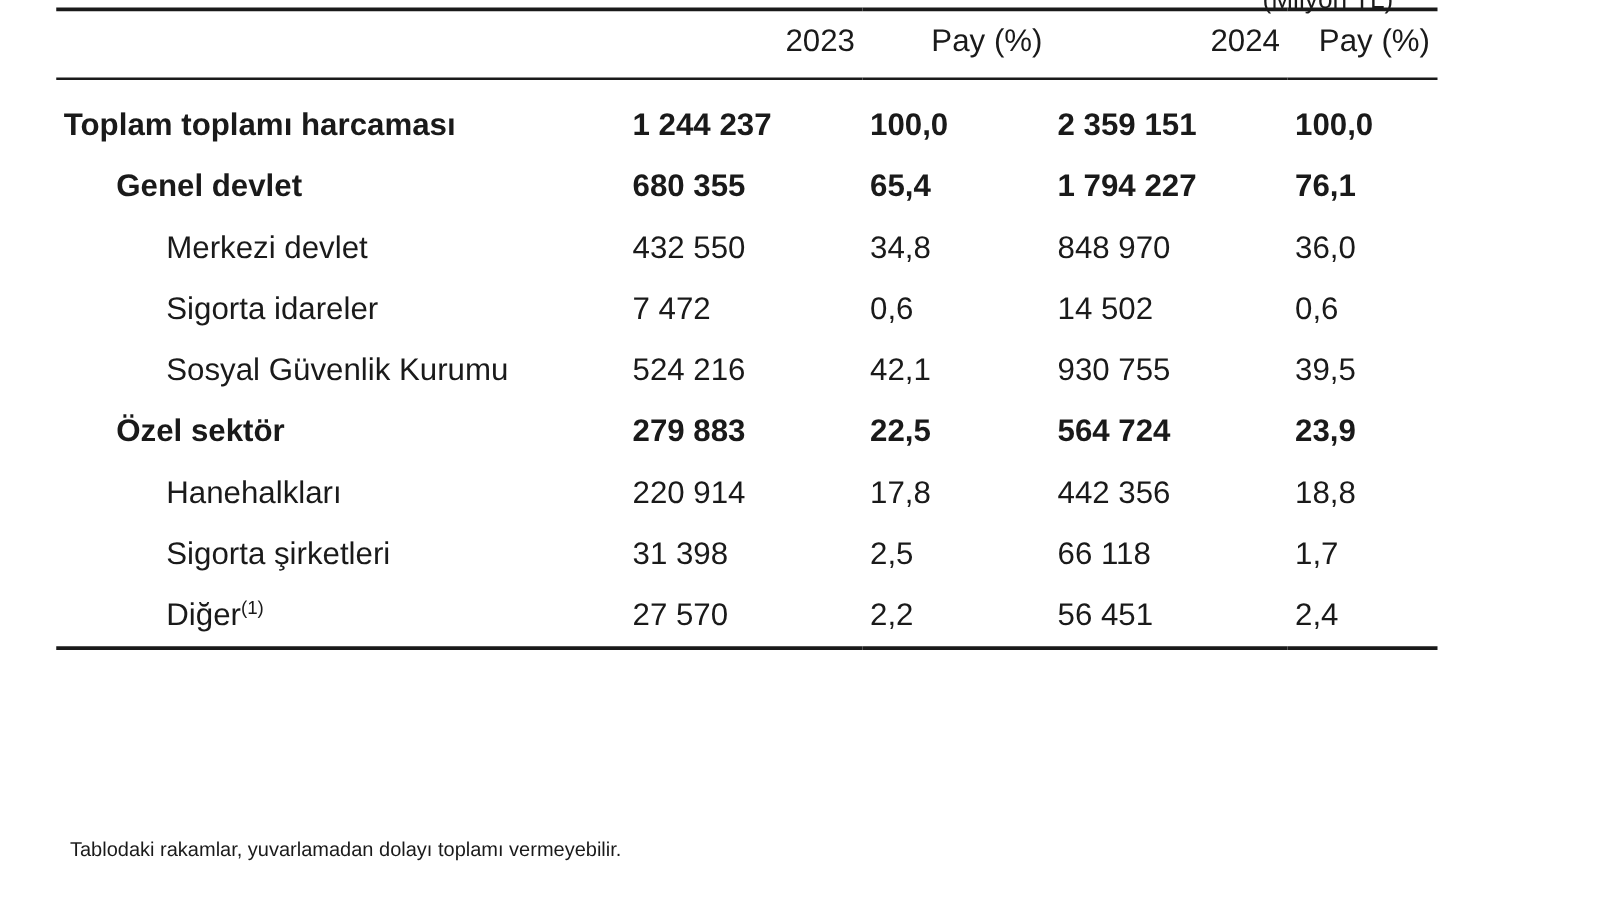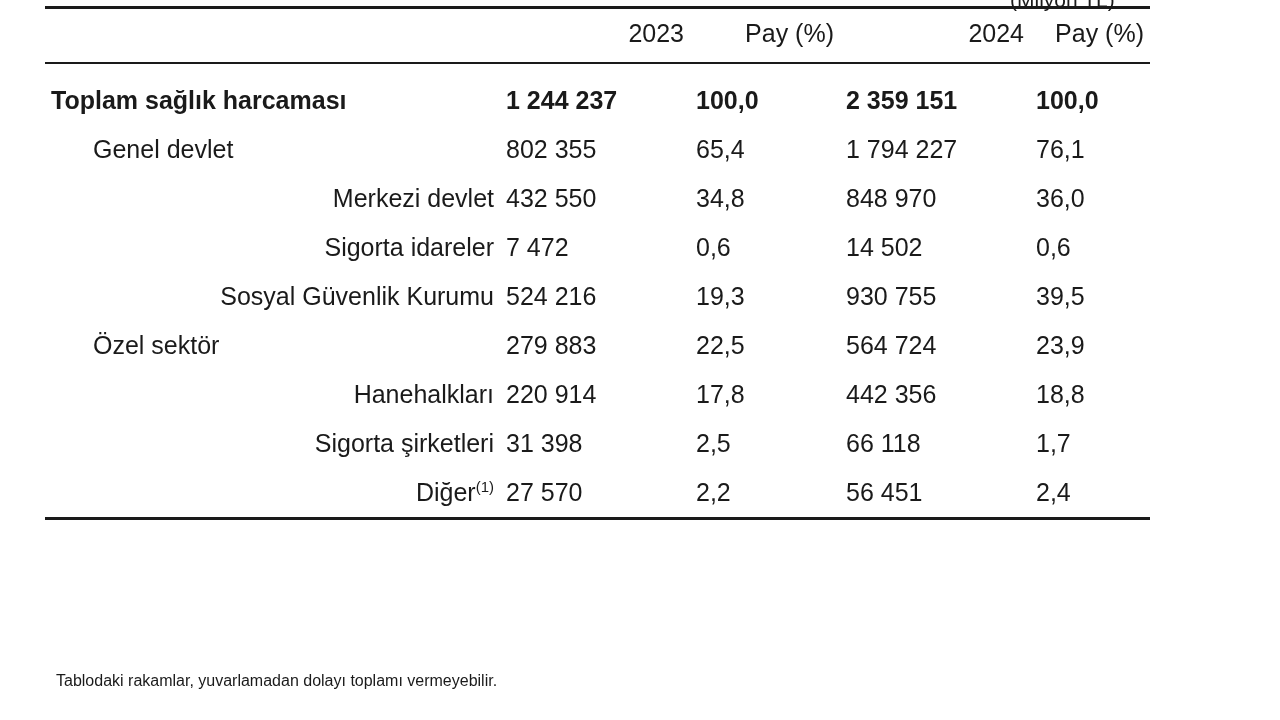--- a/index.html
+++ b/index.html
@@ -79,26 +79,26 @@
     padding: 10px 6px;
     text-align: left;
     white-space: nowrap;
     vertical-align: baseline;
   }
   tbody td.label {
     text-align: left;
   }
 
   tbody tr.lvl0 td { font-weight: bold; }
-  tbody tr.lvl1 td { font-weight: normal; }
+  tbody tr.lvl1 td { font-weight: bold; }
   tbody tr.lvl2 td { font-weight: normal; }
 
   tbody tr.lvl0 td.label { padding-left: 6px; }
   tbody tr.lvl1 td.label { padding-left: 48px; }
-  tbody tr.lvl2 td.label { padding-left: 88px; text-align: right; }
+  tbody tr.lvl2 td.label { padding-left: 88px; }
 
   tbody tr.first-body td { padding-top: 22px; }
 
   .sup {
     font-size: 15px;
     vertical-align: super;
     font-weight: normal;
   }
 
   .rule-bottom td {
@@ -142,30 +142,30 @@
           <th class="label-head"></th>
           <th>2023</th>
           <th>Pay (%)</th>
           <th>2024</th>
           <th>Pay (%)</th>
         </tr>
       </thead>
       <tbody>
 
         <tr class="lvl0 first-body">
-          <td class="label"><span>Toplam sağlık harcaması</span></td>
+          <td class="label"><span>Toplam toplamı harcaması</span></td>
           <td>1 244 237</td>
           <td>100,0</td>
           <td>2 359 151</td>
           <td>100,0</td>
         </tr>
 
         <tr class="lvl1">
           <td class="label"><span>Genel devlet</span></td>
-          <td>802 355</td>
+          <td>680 355</td>
           <td>65,4</td>
           <td>1 794 227</td>
           <td>76,1</td>
         </tr>
 
         <tr class="lvl2">
           <td class="label"><span>Merkezi devlet</span></td>
           <td>432 550</td>
           <td>34,8</td>
           <td>848 970</td>
@@ -176,21 +176,21 @@
           <td class="label"><span>Sigorta idareler</span></td>
           <td>7 472</td>
           <td>0,6</td>
           <td>14 502</td>
           <td>0,6</td>
         </tr>
 
         <tr class="lvl2">
           <td class="label"><span>Sosyal Güvenlik Kurumu</span></td>
           <td>524 216</td>
-          <td>19,3</td>
+          <td>42,1</td>
           <td>930 755</td>
           <td>39,5</td>
         </tr>
 
         <tr class="lvl1">
           <td class="label"><span>Özel sektör</span></td>
           <td>279 883</td>
           <td>22,5</td>
           <td>564 724</td>
           <td>23,9</td>

